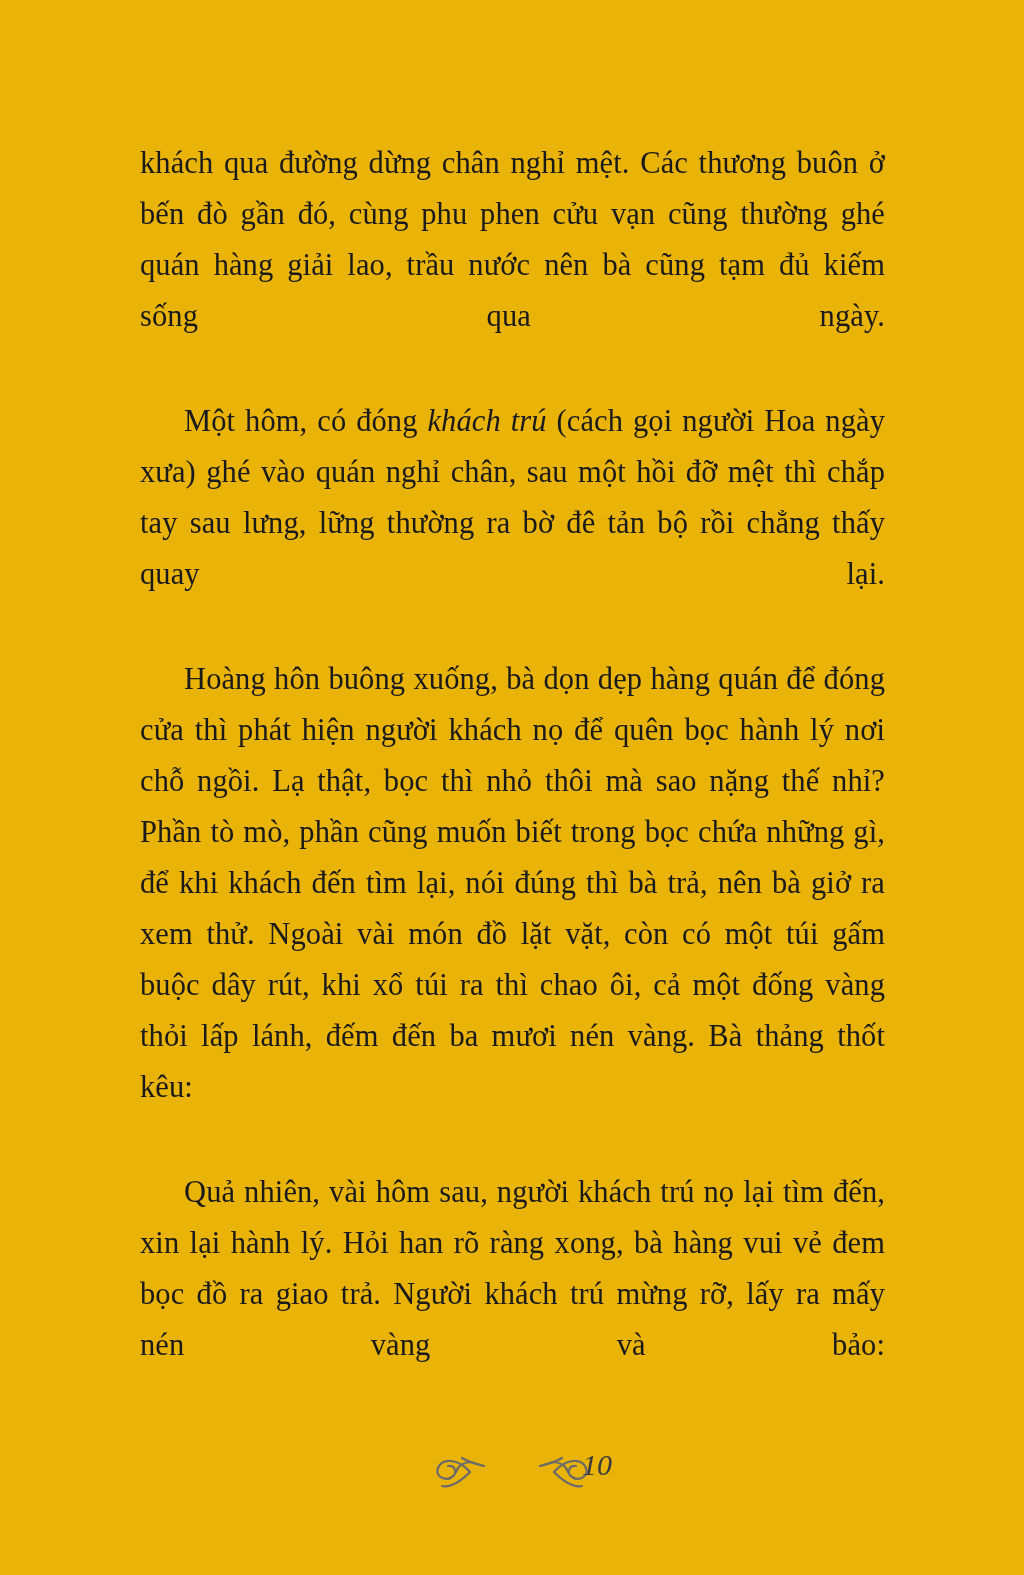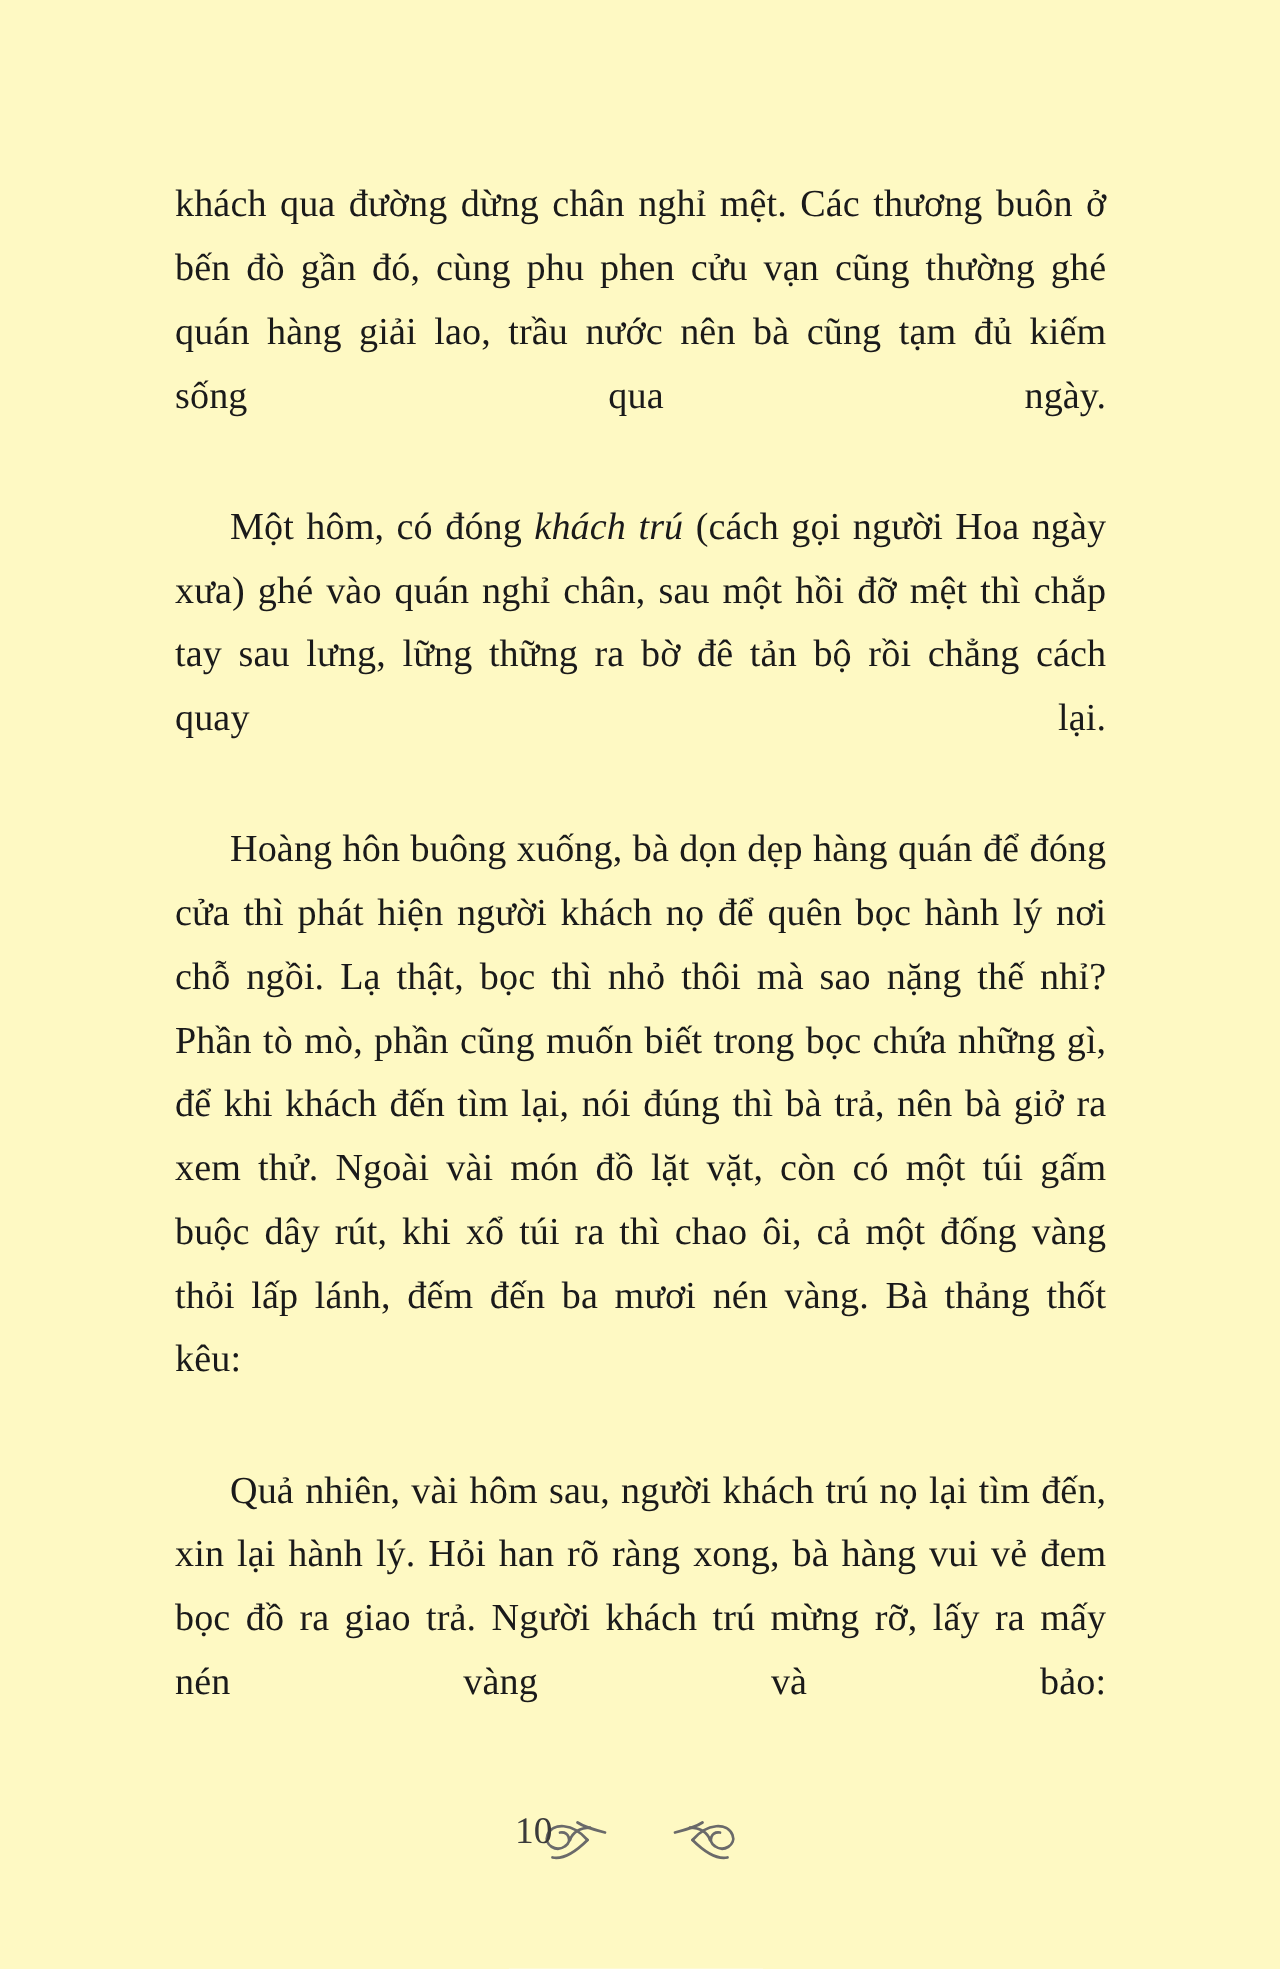--- a/index.html
+++ b/index.html
@@ -14,21 +14,21 @@
     color: #1a1a1a;
     position: relative;
     overflow: hidden;
   }
   .page {
     position: absolute;
     top: 0;
     left: 0;
     width: 1024px;
     height: 1575px;
-    background: #fef9c3;
+    background: #eab308;
   }
   .text-column {
     position: absolute;
     top: 138px;
     left: 140px;
     width: 745px;
   }
   p.para {
     margin: 0 0 3px 0;
     font-size: 30.5px;
@@ -60,44 +60,45 @@
     display: inline-block;
     position: relative;
     width: 200px;
     height: 80px;
   }
   .folio-num {
     position: absolute;
     left: 0;
     top: 16px;
     width: 200px;
-    text-align: left;
+    text-align: right;
     font-size: 30px;
     color: #3b3b3b;
     font-family: "Liberation Serif", "DejaVu Serif", serif;
+    font-style: italic;
   }
   .ornament {
     position: absolute;
     left: 0;
     top: 0;
     width: 200px;
     height: 80px;
     pointer-events: none;
   }
 </style>
 </head>
 <body>
 
 <div class="page">
 
   <div class="text-column">
 
     <p class="para">khách qua đường dừng chân nghỉ mệt. Các thương buôn ở bến đò gần đó, cùng phu phen cửu vạn cũng thường ghé quán hàng giải lao, trầu nước nên bà cũng tạm đủ kiếm sống qua ngày.</p>
 
-    <p class="para indent"><span>Một hôm, có đóng </span><em>khách trú</em><span> (cách gọi người Hoa ngày xưa) ghé vào quán nghỉ chân, sau một hồi đỡ mệt thì chắp tay sau lưng, lững thững ra bờ đê tản bộ rồi chẳng cách quay lại.</span></p>
+    <p class="para indent"><span>Một hôm, có đóng </span><em>khách trú</em><span> (cách gọi người Hoa ngày xưa) ghé vào quán nghỉ chân, sau một hồi đỡ mệt thì chắp tay sau lưng, lững thường ra bờ đê tản bộ rồi chẳng thấy quay lại.</span></p>
 
     <p class="para indent">Hoàng hôn buông xuống, bà dọn dẹp hàng quán để đóng cửa thì phát hiện người khách nọ để quên bọc hành lý nơi chỗ ngồi. Lạ thật, bọc thì nhỏ thôi mà sao nặng thế nhỉ? Phần tò mò, phần cũng muốn biết trong bọc chứa những gì, để khi khách đến tìm lại, nói đúng thì bà trả, nên bà giở ra xem thử. Ngoài vài món đồ lặt vặt, còn có một túi gấm buộc dây rút, khi xổ túi ra thì chao ôi, cả một đống vàng thỏi lấp lánh, đếm đến ba mươi nén vàng. Bà thảng thốt kêu:</p>
 
 
     <p class="para indent">Quả nhiên, vài hôm sau, người khách trú nọ lại tìm đến, xin lại hành lý. Hỏi han rõ ràng xong, bà hàng vui vẻ đem bọc đồ ra giao trả. Người khách trú mừng rỡ, lấy ra mấy nén vàng và bảo:</p>
 
   </div>
 
   <div class="footer">
     <div class="folio-wrap">

